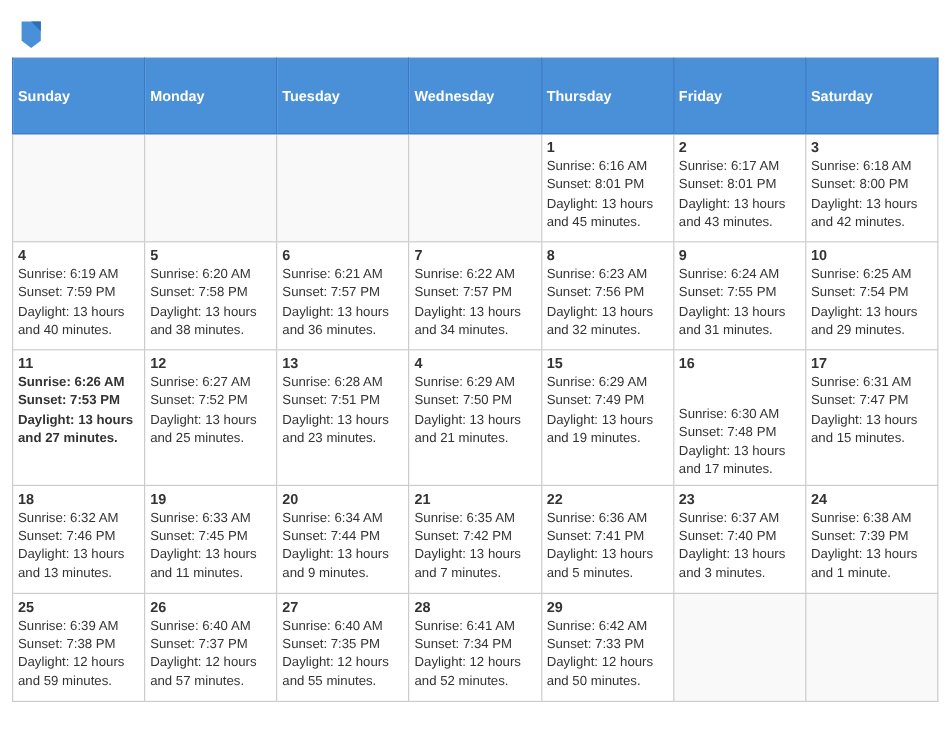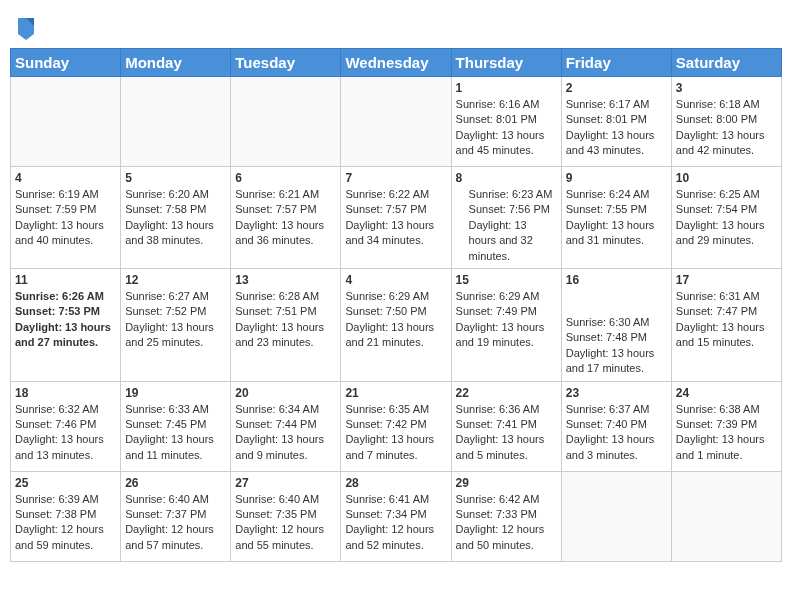--- a/index.html
+++ b/index.html
@@ -48,23 +48,23 @@
       color: #555;
     }
     .calendar {
       width: 100%;
       border-collapse: collapse;
       font-size: 11px;
     }
     .calendar th {
       background-color: #4a90d9;
       color: #fff;
-      padding: 5px 4px;
+      padding: 24px 4px;
       text-align: left;
-      font-size: 15px;
+      font-size: 12px;
       font-weight: bold;
       border: 1px solid #3a7bc8;
     }
     .calendar td {
       border: 1px solid #ccc;
       padding: 4px;
       vertical-align: top;
       width: calc(100% / 7);
       height: 90px;
       background: #fff;
@@ -162,21 +162,21 @@
 Daylight: 13 hours and 36 minutes.</div>
         </td>
         <td>
           <span class="day-num">7</span>
           <div class="day-info" style="white-space: pre-line;">Sunrise: 6:22 AM
 Sunset: 7:57 PM
 Daylight: 13 hours and 34 minutes.</div>
         </td>
         <td>
           <span class="day-num">8</span>
-          <div class="day-info" style="white-space: pre-line; margin-left: 13px;">Sunrise: 6:23 AM
+          <div class="day-info" style="white-space: pre-line;">Sunrise: 6:23 AM
 Sunset: 7:56 PM
 Daylight: 13 hours and 32 minutes.</div>
         </td>
         <td>
           <span class="day-num">9</span>
           <div class="day-info" style="white-space: pre-line;">Sunrise: 6:24 AM
 Sunset: 7:55 PM
 Daylight: 13 hours and 31 minutes.</div>
         </td>
         <td>

